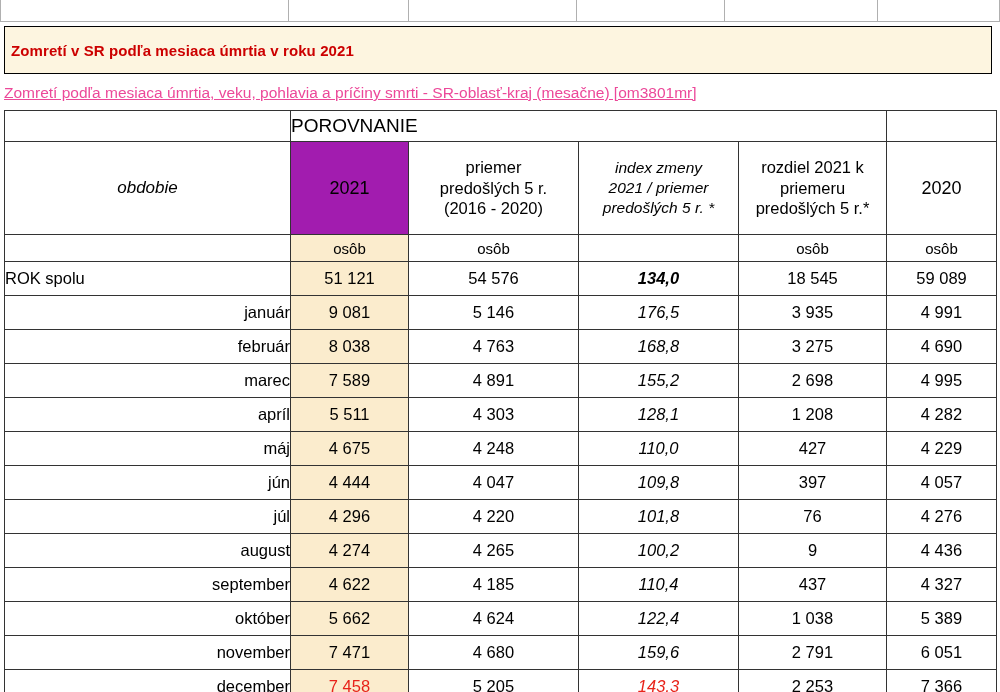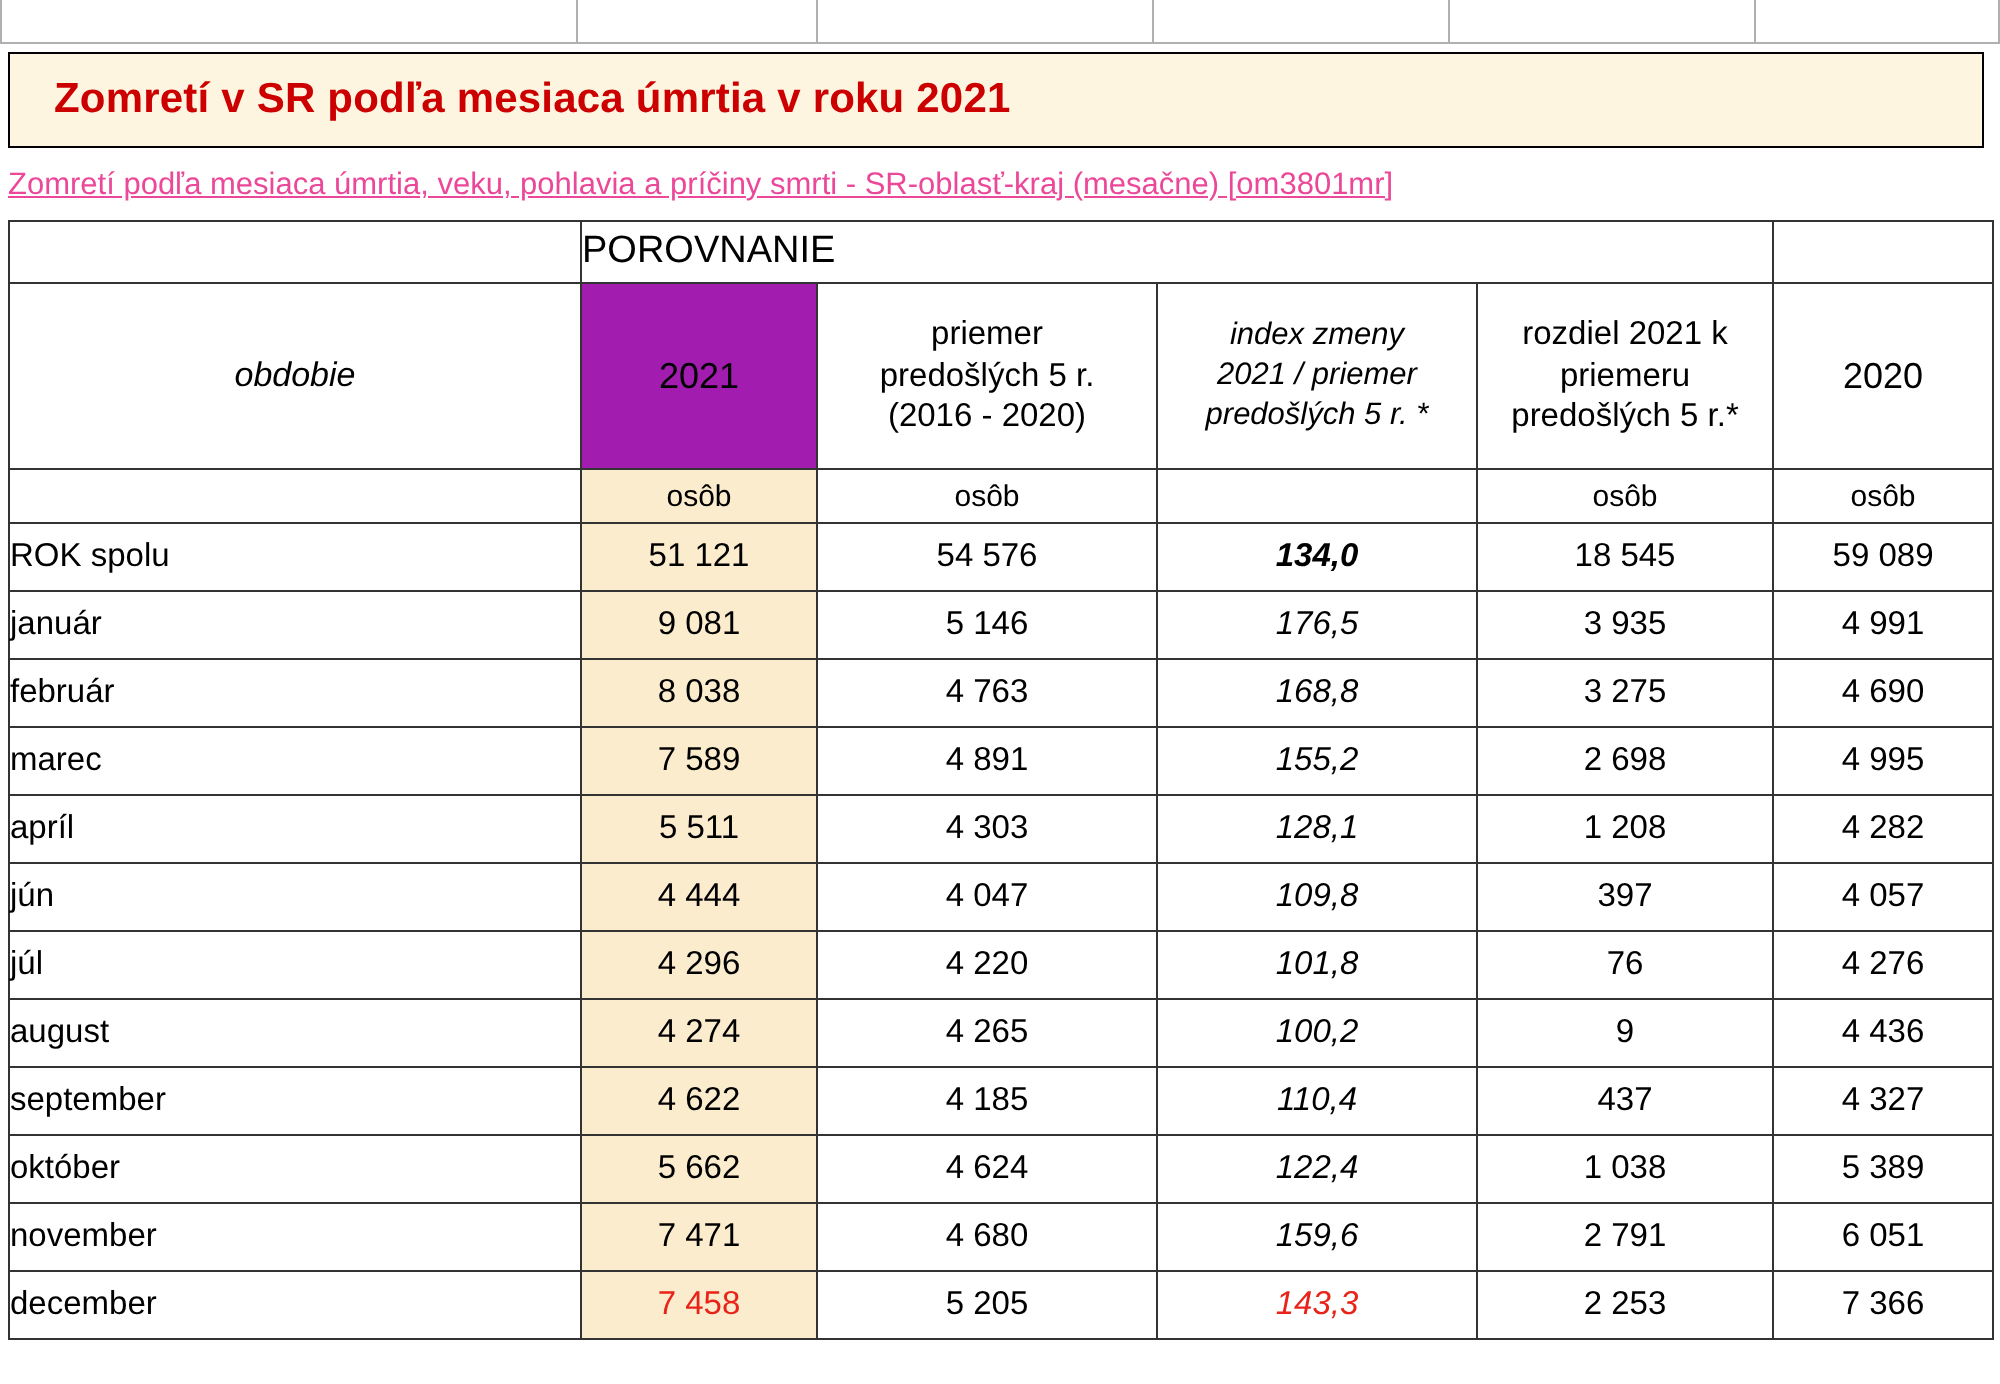--- a/index.html
+++ b/index.html
@@ -46,24 +46,24 @@
     top: 26px;
     width: 988px;
     height: 48px;
     box-sizing: border-box;
     background: #fdf5e0;
     border: 1px solid #000000;
     display: flex;
     align-items: center;
   }
   .title-text {
-    font-size: 21px;
+    font-size: 15px;
     font-weight: bold;
     color: #cc0000;
-    padding-left: 22px;
+    padding-left: 6px;
     letter-spacing: 0.1px;
   }
 
   
   .link-line {
     position: absolute;
     left: 4px;
     top: 82px;
     width: 988px;
     height: 22px;
@@ -140,21 +140,21 @@
     text-align: center;
     font-size: 15px;
   }
   .unit-2021 { background: #fbeccd; font-weight: bold; }
 
   .data-row td {
     height: 33px;
     font-size: 16.5px;
   }
   .lbl {
-    text-align: left;
+    text-align: right;
     padding-right: 16px;
   }
   .lbl-total {
     text-align: left;
     padding-left: 6px;
     font-weight: bold;
     font-size: 17px;
   }
   .v {
     text-align: center;
@@ -272,20 +272,28 @@
         </tr>
         <tr class="data-row">
           <td class="lbl">apríl</td>
           <td class="v v-2021">5 511</td>
           <td class="v">4 303</td>
           <td class="v v-index">128,1</td>
           <td class="v">1 208</td>
           <td class="v">4 282</td>
         </tr>
         <tr class="data-row">
+          <td class="lbl">máj</td>
+          <td class="v v-2021">4 675</td>
+          <td class="v">4 248</td>
+          <td class="v v-index">110,0</td>
+          <td class="v">427</td>
+          <td class="v">4 229</td>
+        </tr>
+        <tr class="data-row">
           <td class="lbl">jún</td>
           <td class="v v-2021">4 444</td>
           <td class="v">4 047</td>
           <td class="v v-index">109,8</td>
           <td class="v">397</td>
           <td class="v">4 057</td>
         </tr>
         <tr class="data-row">
           <td class="lbl">júl</td>
           <td class="v v-2021">4 296</td>

